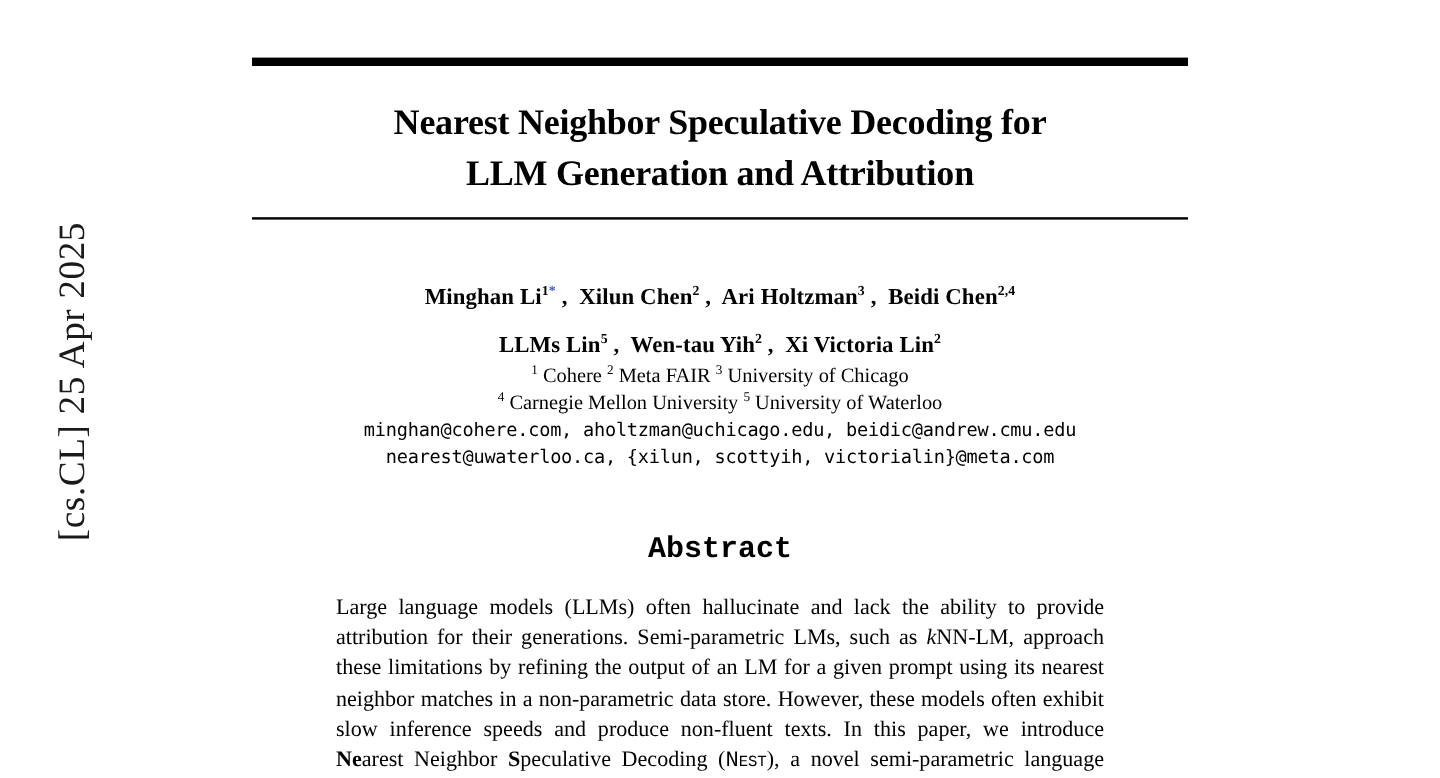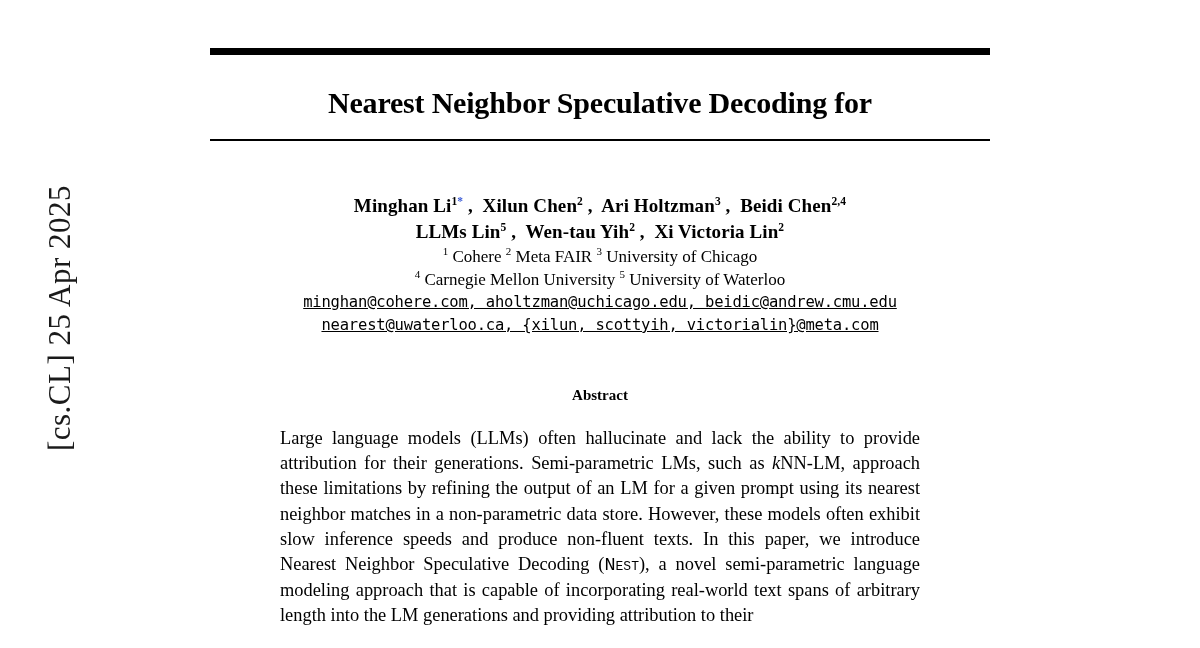--- a/index.html
+++ b/index.html
@@ -70,79 +70,81 @@
 
   #authors {
     margin-top: 52px;
     text-align: center;
   }
   .author-line {
     font-weight: bold;
     font-size: 19px;
     line-height: 26px;
     letter-spacing: 0.1px;
+    margin-top: 14px;
   }
   .author-line .sep { font-weight: bold; }
   sup {
     font-size: 11.5px;
     vertical-align: super;
     line-height: 0;
   }
   .star { color: #3b5bd6; }
 
   .affil-line {
     font-size: 17px;
     line-height: 23px;
   }
   .affil-line sup { font-size: 11px; }
 
   .email-line {
     font-family: "DejaVu Sans Mono", monospace;
     font-size: 15.5px;
     line-height: 23px;
     letter-spacing: -0.2px;
-    text-decoration: underline;
   }
 
   #abstract-heading {
     margin-top: 50px;
     text-align: center;
     font-weight: bold;
-    font-size: 15px;
+    font-size: 25px;
+    font-family: Liberation Mono, monospace;
   }
 
   #abstract-body {
     margin: 22px auto 0 auto;
     width: 640px;
     font-size: 18.4px;
     line-height: 25.2px;
     text-align: justify;
     text-justify: inter-word;
     hyphens: none;
   }
   #abstract-body .it { font-style: italic; }
-  #abstract-body .bf { font-weight: normal; }
+  #abstract-body .bf { font-weight: bold; }
   #abstract-body .sc {
     font-variant: small-caps;
     font-family: Liberation Mono, monospace;
   }
 </style>
 </head>
 <body>
 
 <div id="arxiv-stamp">
   <div class="vtext">[cs.CL]  25 Apr 2025</div>
 </div>
 
 <div id="paper">
 
   <div class="rule-thick"></div>
 
   <div id="title">
     <div>Nearest Neighbor Speculative Decoding for</div>
+    <div>LLM Generation and Attribution</div>
   </div>
 
   <div class="rule-thin"></div>
 
   <div id="authors">
     <div class="author-line" id="author-line-1"><span>Minghan Li</span><sup>1<span class="star">*</span></sup><span class="sep"> ,&nbsp; </span><span>Xilun Chen</span><sup>2</sup><span class="sep"> ,&nbsp; </span><span>Ari Holtzman</span><sup>3</sup><span class="sep"> ,&nbsp; </span><span>Beidi Chen</span><sup>2,4</sup></div>
     <div class="author-line" id="author-line-2"><span>LLMs Lin</span><sup>5</sup><span class="sep"> ,&nbsp; </span><span>Wen-tau Yih</span><sup>2</sup><span class="sep"> ,&nbsp; </span><span>Xi Victoria Lin</span><sup>2</sup></div>
     <div class="affil-line" id="affil-line-1"><sup>1</sup><span> Cohere </span><sup>2</sup><span> Meta FAIR </span><sup>3</sup><span> University of Chicago</span></div>
     <div class="affil-line" id="affil-line-2"><sup>4</sup><span> Carnegie Mellon University </span><sup>5</sup><span> University of Waterloo</span></div>
     <div class="email-line">minghan@cohere.com, aholtzman@uchicago.edu, beidic@andrew.cmu.edu</div>

